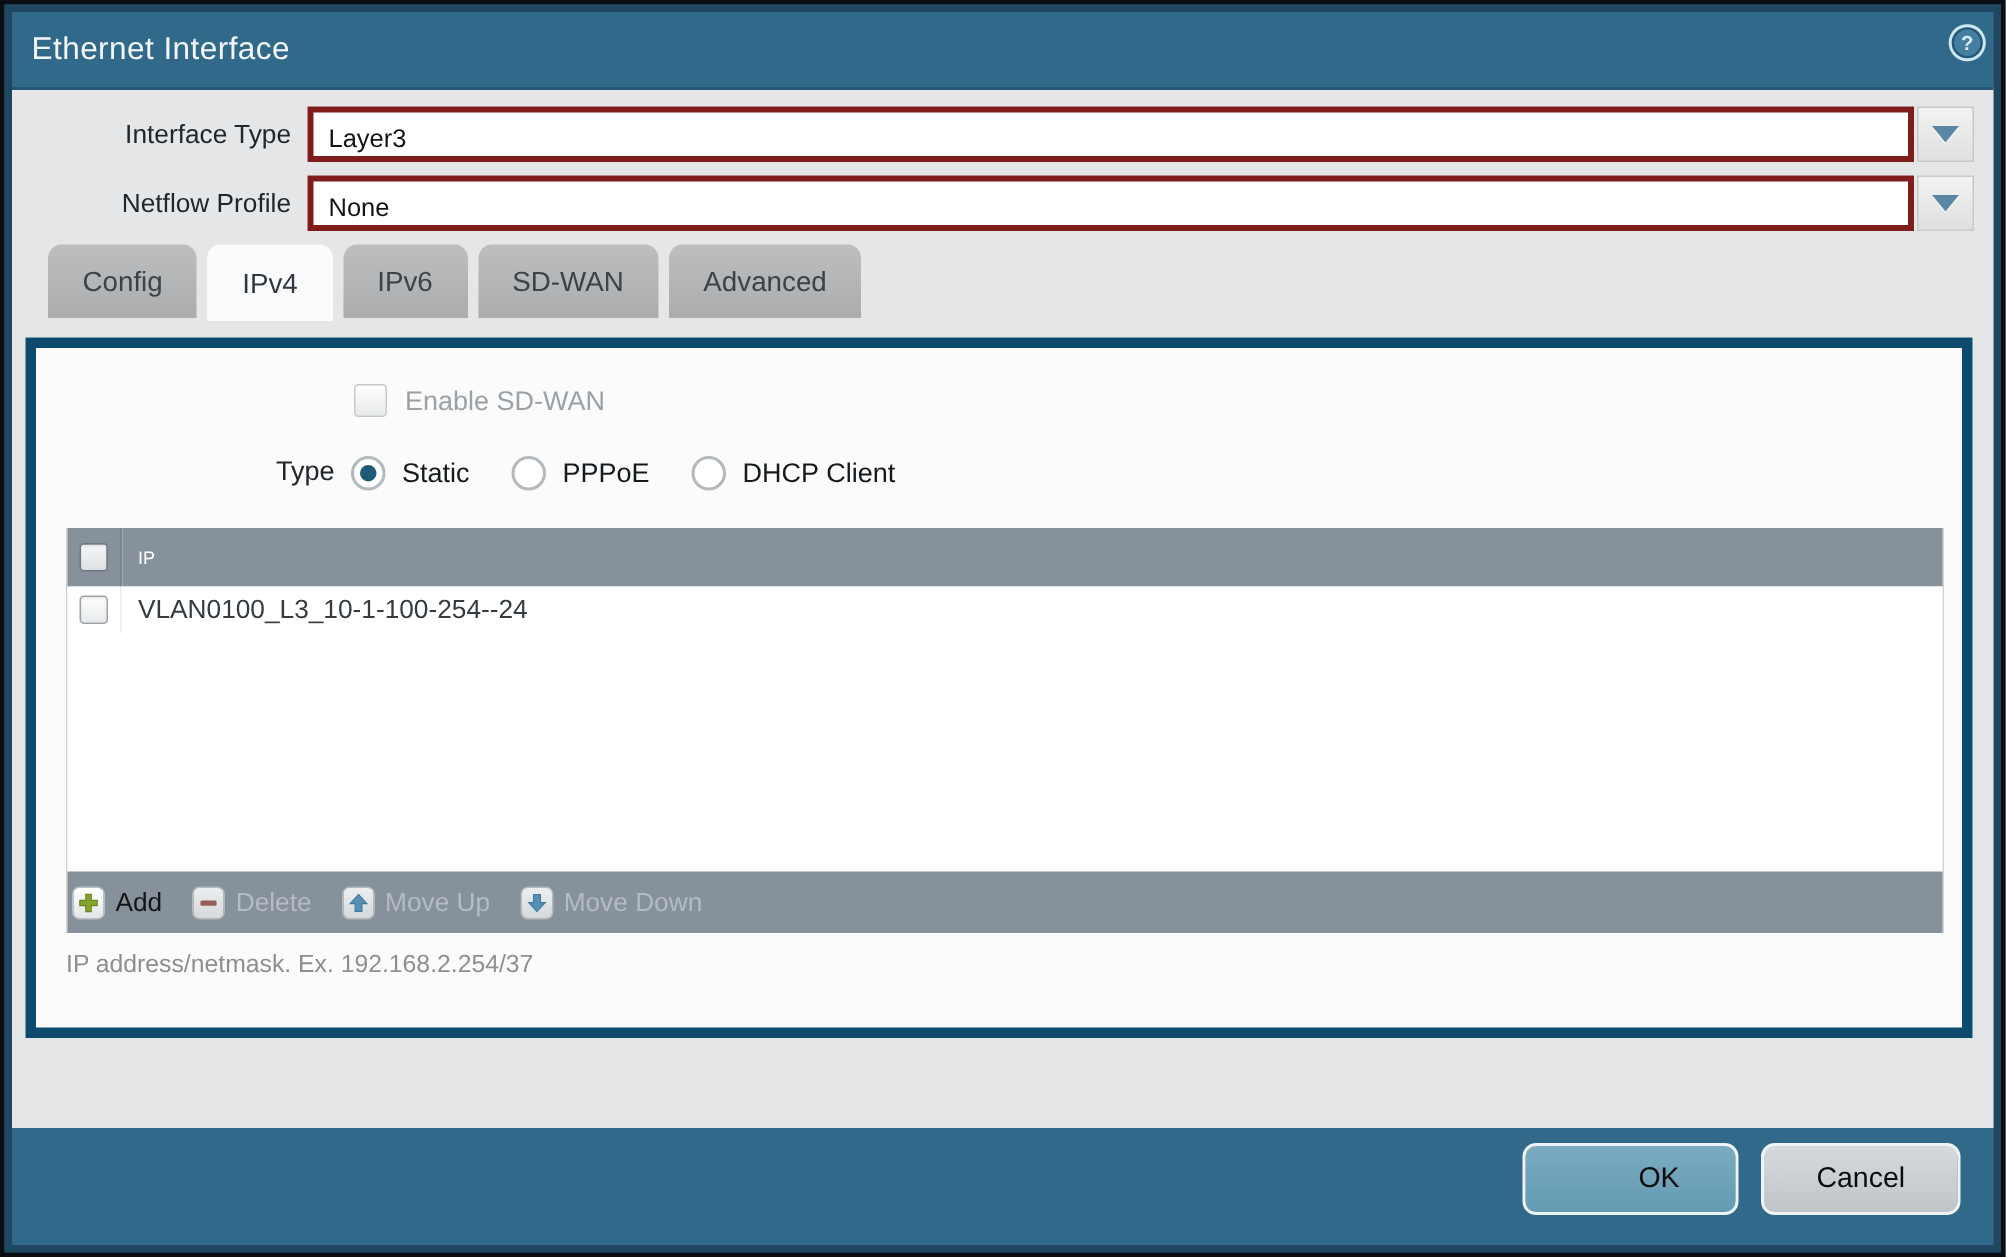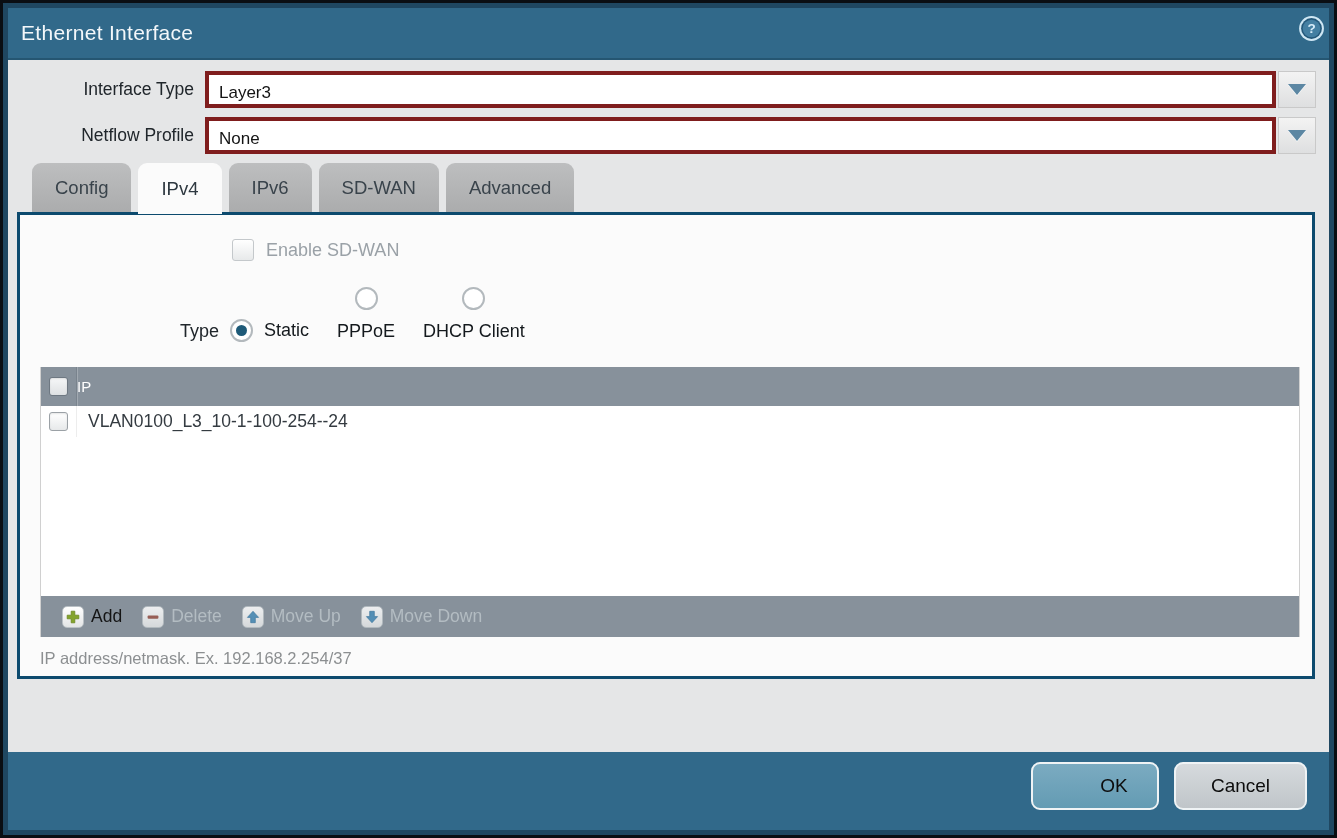--- a/index.html
+++ b/index.html
@@ -49,61 +49,61 @@
   .tabs { display:flex; align-items:flex-end; gap:7px; height:49px;
     padding-left:24px; position:relative; z-index:2; }
   .tab {
     height:49px; line-height:49px; padding:0 23px; font-size:18.5px; color:#39434b;
     background:linear-gradient(#bdbebf,#abacad); border-radius:9px 9px 0 0; cursor:pointer;
     white-space:nowrap;
   }
   .tab.active { background:#fbfbfb; height:51px; line-height:51px; margin-bottom:-2px; color:#2e3840; }
   
   .panel {
-    position:relative; z-index:1; margin:0 14px 0 9px; height:467px;
-    background:#fbfbfb; border:3px solid #0c4a6e;
+    position:relative; z-index:1; margin:13px 14px 0 9px; height:467px;
+    background:#fbfbfb; border:7px solid #0c4a6e;
   }
   .sdwan-row { display:flex; align-items:center; gap:12px; margin:24px 0 0 212px; }
   .sdwan-label { font-size:18px; color:#9aa1a7; }
-  .type-row { display:flex; align-items:flex-end; margin-top:26px; }
+  .type-row { display:flex; align-items:flex-start; margin-top:26px; }
   .type-label { width:199px; text-align:right; font-size:18px; color:#20262b; margin-right:11px; }
   .radio-opt { display:flex; align-items:center; gap:11px; }
-  .radio-opt + .radio-opt { margin-left:28px;flex-direction:column; }
+  .radio-opt + .radio-opt { margin-left:28px; }
   .radio { width:23px; height:23px; border-radius:50%; border:2px solid #b3b9bd;
     background:#fff; display:inline-flex; align-items:center; justify-content:center; cursor:pointer; }
   .radio.sel::after { content:''; width:11px; height:11px; border-radius:50%; background:#1e5a78; }
   .radio-text { font-size:18px; color:#14191d; }
   
   .cbx { width:19px; height:19px; border:1px solid #9ba1a6; border-radius:3px;
     background:linear-gradient(#ffffff,#e7e9ea); box-shadow:inset 0 1px 2px rgba(0,0,0,.10); cursor:pointer; }
   .cbx.lg { width:22px; height:22px; border-color:#c4c8cb; box-shadow:none; }
   .cbx.hdr { border-color:#6e7882; background:linear-gradient(#f6f7f8,#dee1e3); }
   
   .ip-table { margin:25px 12px 0 20px; border:1px solid #d0d0d0; border-top:none; border-bottom:none; }
   .t-head { height:39px; background:#87919b; display:flex; align-items:center; }
   .chk-col { width:36px; align-self:stretch; display:flex; align-items:center; justify-content:center; }
   .t-head .chk-col { border-right:1px solid #79838d; box-shadow:1px 0 0 rgba(255,255,255,.22); }
-  .t-title { color:#fff; font-size:15px; }
+  .t-title { padding-left:11px; color:#fff; font-size:12px; }
   .t-body { height:190px; background:#fff; }
   .t-row { height:31px; display:flex; align-items:center; cursor:pointer; }
   .t-row .chk-col { border-right:1px solid #ededed; }
   .t-cell { padding-left:11px; font-size:17.5px; color:#343b41; }
   .t-toolbar { height:41px; background:#87919b; display:flex; align-items:center;
-    gap:20px; padding-left:21px; }
+    gap:20px; padding-left:3px; }
   .tb-item { display:flex; align-items:center; gap:7px; cursor:pointer; }
   .badge { width:22px; height:22px; border-radius:5px; border:1px solid #b9c0c5;
     background:linear-gradient(#ffffff,#e3e5e6); display:flex; align-items:center; justify-content:center; }
   .tb-label { font-size:17.5px; color:#141414; }
   .tb-item.disabled .tb-label { color:#b3bcc2; }
   .tb-item.disabled .badge { opacity:.85; }
   .hint { margin:12px 0 0 20px; font-size:16.5px; color:#8c8f91; }
   
   .btn { position:absolute; bottom:25px; height:48px; border-radius:9px;
     border:2px solid #eff3f5; font-family:inherit; font-size:19px; color:#0c0c0c; cursor:pointer; }
-  .btn-ok { right:175px; width:128px; background:linear-gradient(#7babc1,#639bb3);padding-left:38px; }
+  .btn-ok { right:175px; width:144px; background:linear-gradient(#7babc1,#639bb3);padding-left:38px; }
   .btn-cancel { right:27px; width:133px; background:linear-gradient(#d6dadd,#c0c5c9); }
 </style>
 </head>
 <body>
 
 <div class="window">
 
   <div class="titlebar">
     <span class="title">Ethernet Interface</span>
   </div>

